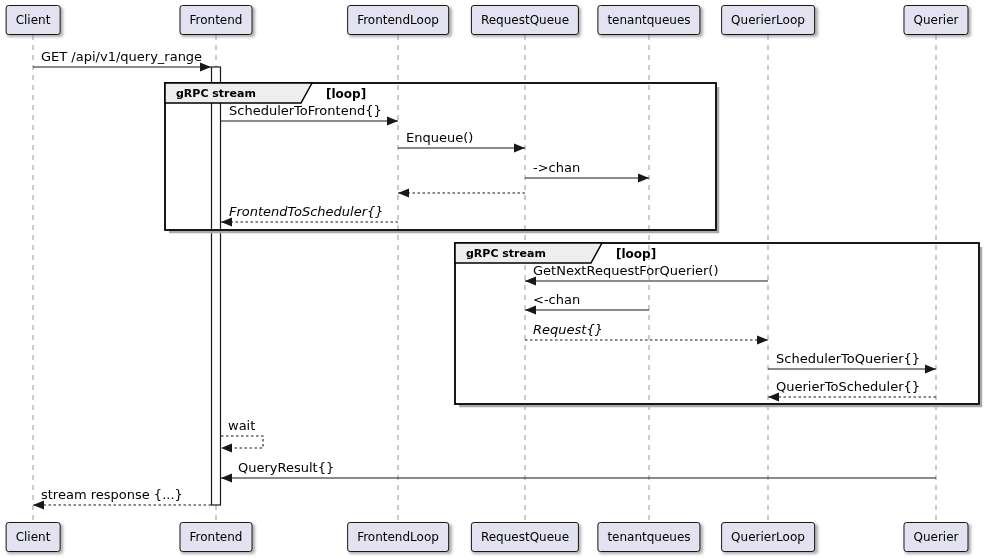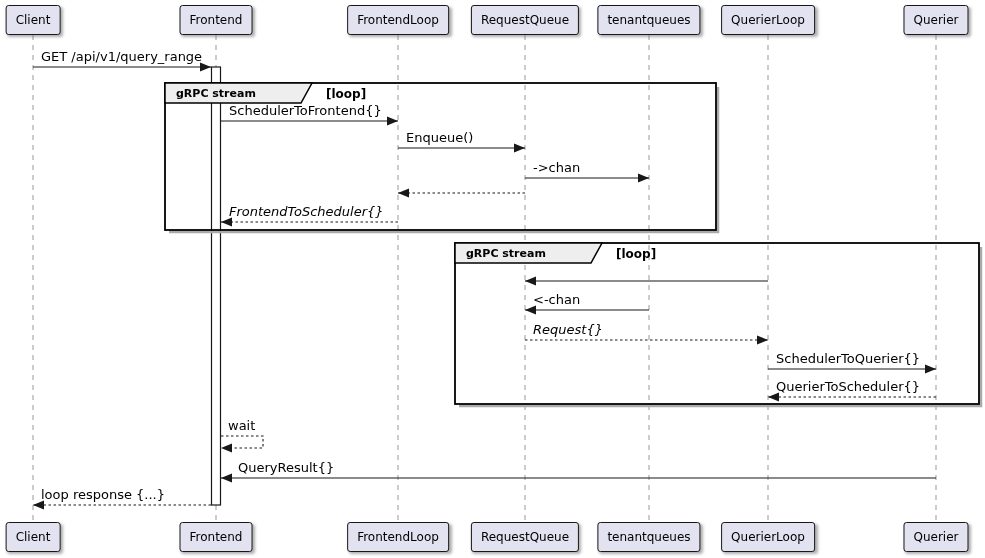--- a/index.html
+++ b/index.html
@@ -99,26 +99,27 @@
   <div id="nodes">
       <div class="frame-title" style="left: 176px; top: 86px;">gRPC stream</div>
       <div class="frame-tag" style="left: 326px; top: 87px;">[loop]</div>
       <div class="frame-title" style="left: 466px; top: 246px;">gRPC stream</div>
       <div class="frame-tag" style="left: 616px; top: 247px;">[loop]</div>
       <div class="msg-label" style="left: 41px; top: 49px;">GET /api/v1/query_range</div>
       <div class="msg-label" style="left: 229px; top: 103px;">SchedulerToFrontend{}</div>
       <div class="msg-label" style="left: 406px; top: 130px;">Enqueue()</div>
       <div class="msg-label" style="left: 533px; top: 160px;">-&gt;chan</div>
       <div class="msg-label" style="left: 229px; top: 204px; font-style: italic;">FrontendToScheduler{}</div>
+      <div class="msg-label" style="left: 533px; top: 263px;">GetNextRequestForQuerier()</div>
       <div class="msg-label" style="left: 533px; top: 292px;">&lt;-chan</div>
       <div class="msg-label" style="left: 533px; top: 322px; font-style: italic;">Request{}</div>
       <div class="msg-label" style="left: 776px; top: 351px;">SchedulerToQuerier{}</div>
       <div class="msg-label" style="left: 776px; top: 379px;">QuerierToScheduler{}</div>
       <div class="msg-label" style="left: 238px; top: 460px;">QueryResult{}</div>
-      <div class="msg-label" style="left: 41px; top: 487px;">loop response {...}</div>
+      <div class="msg-label" style="left: 41px; top: 487px;">stream response {...}</div>
       <div class="msg-label" style="left: 228px; top: 418px;">wait</div>
       <div class="pbox" style="left: 33px; top: 5px;">Client</div>
       <div class="pbox" style="left: 33px; top: 522px;">Client</div>
       <div class="pbox" style="left: 216px; top: 5px;">Frontend</div>
       <div class="pbox" style="left: 216px; top: 522px;">Frontend</div>
       <div class="pbox" style="left: 398px; top: 5px;">FrontendLoop</div>
       <div class="pbox" style="left: 398px; top: 522px;">FrontendLoop</div>
       <div class="pbox" style="left: 525px; top: 5px;">RequestQueue</div>
       <div class="pbox" style="left: 525px; top: 522px;">RequestQueue</div>
       <div class="pbox" style="left: 649px; top: 5px;">tenantqueues</div>

